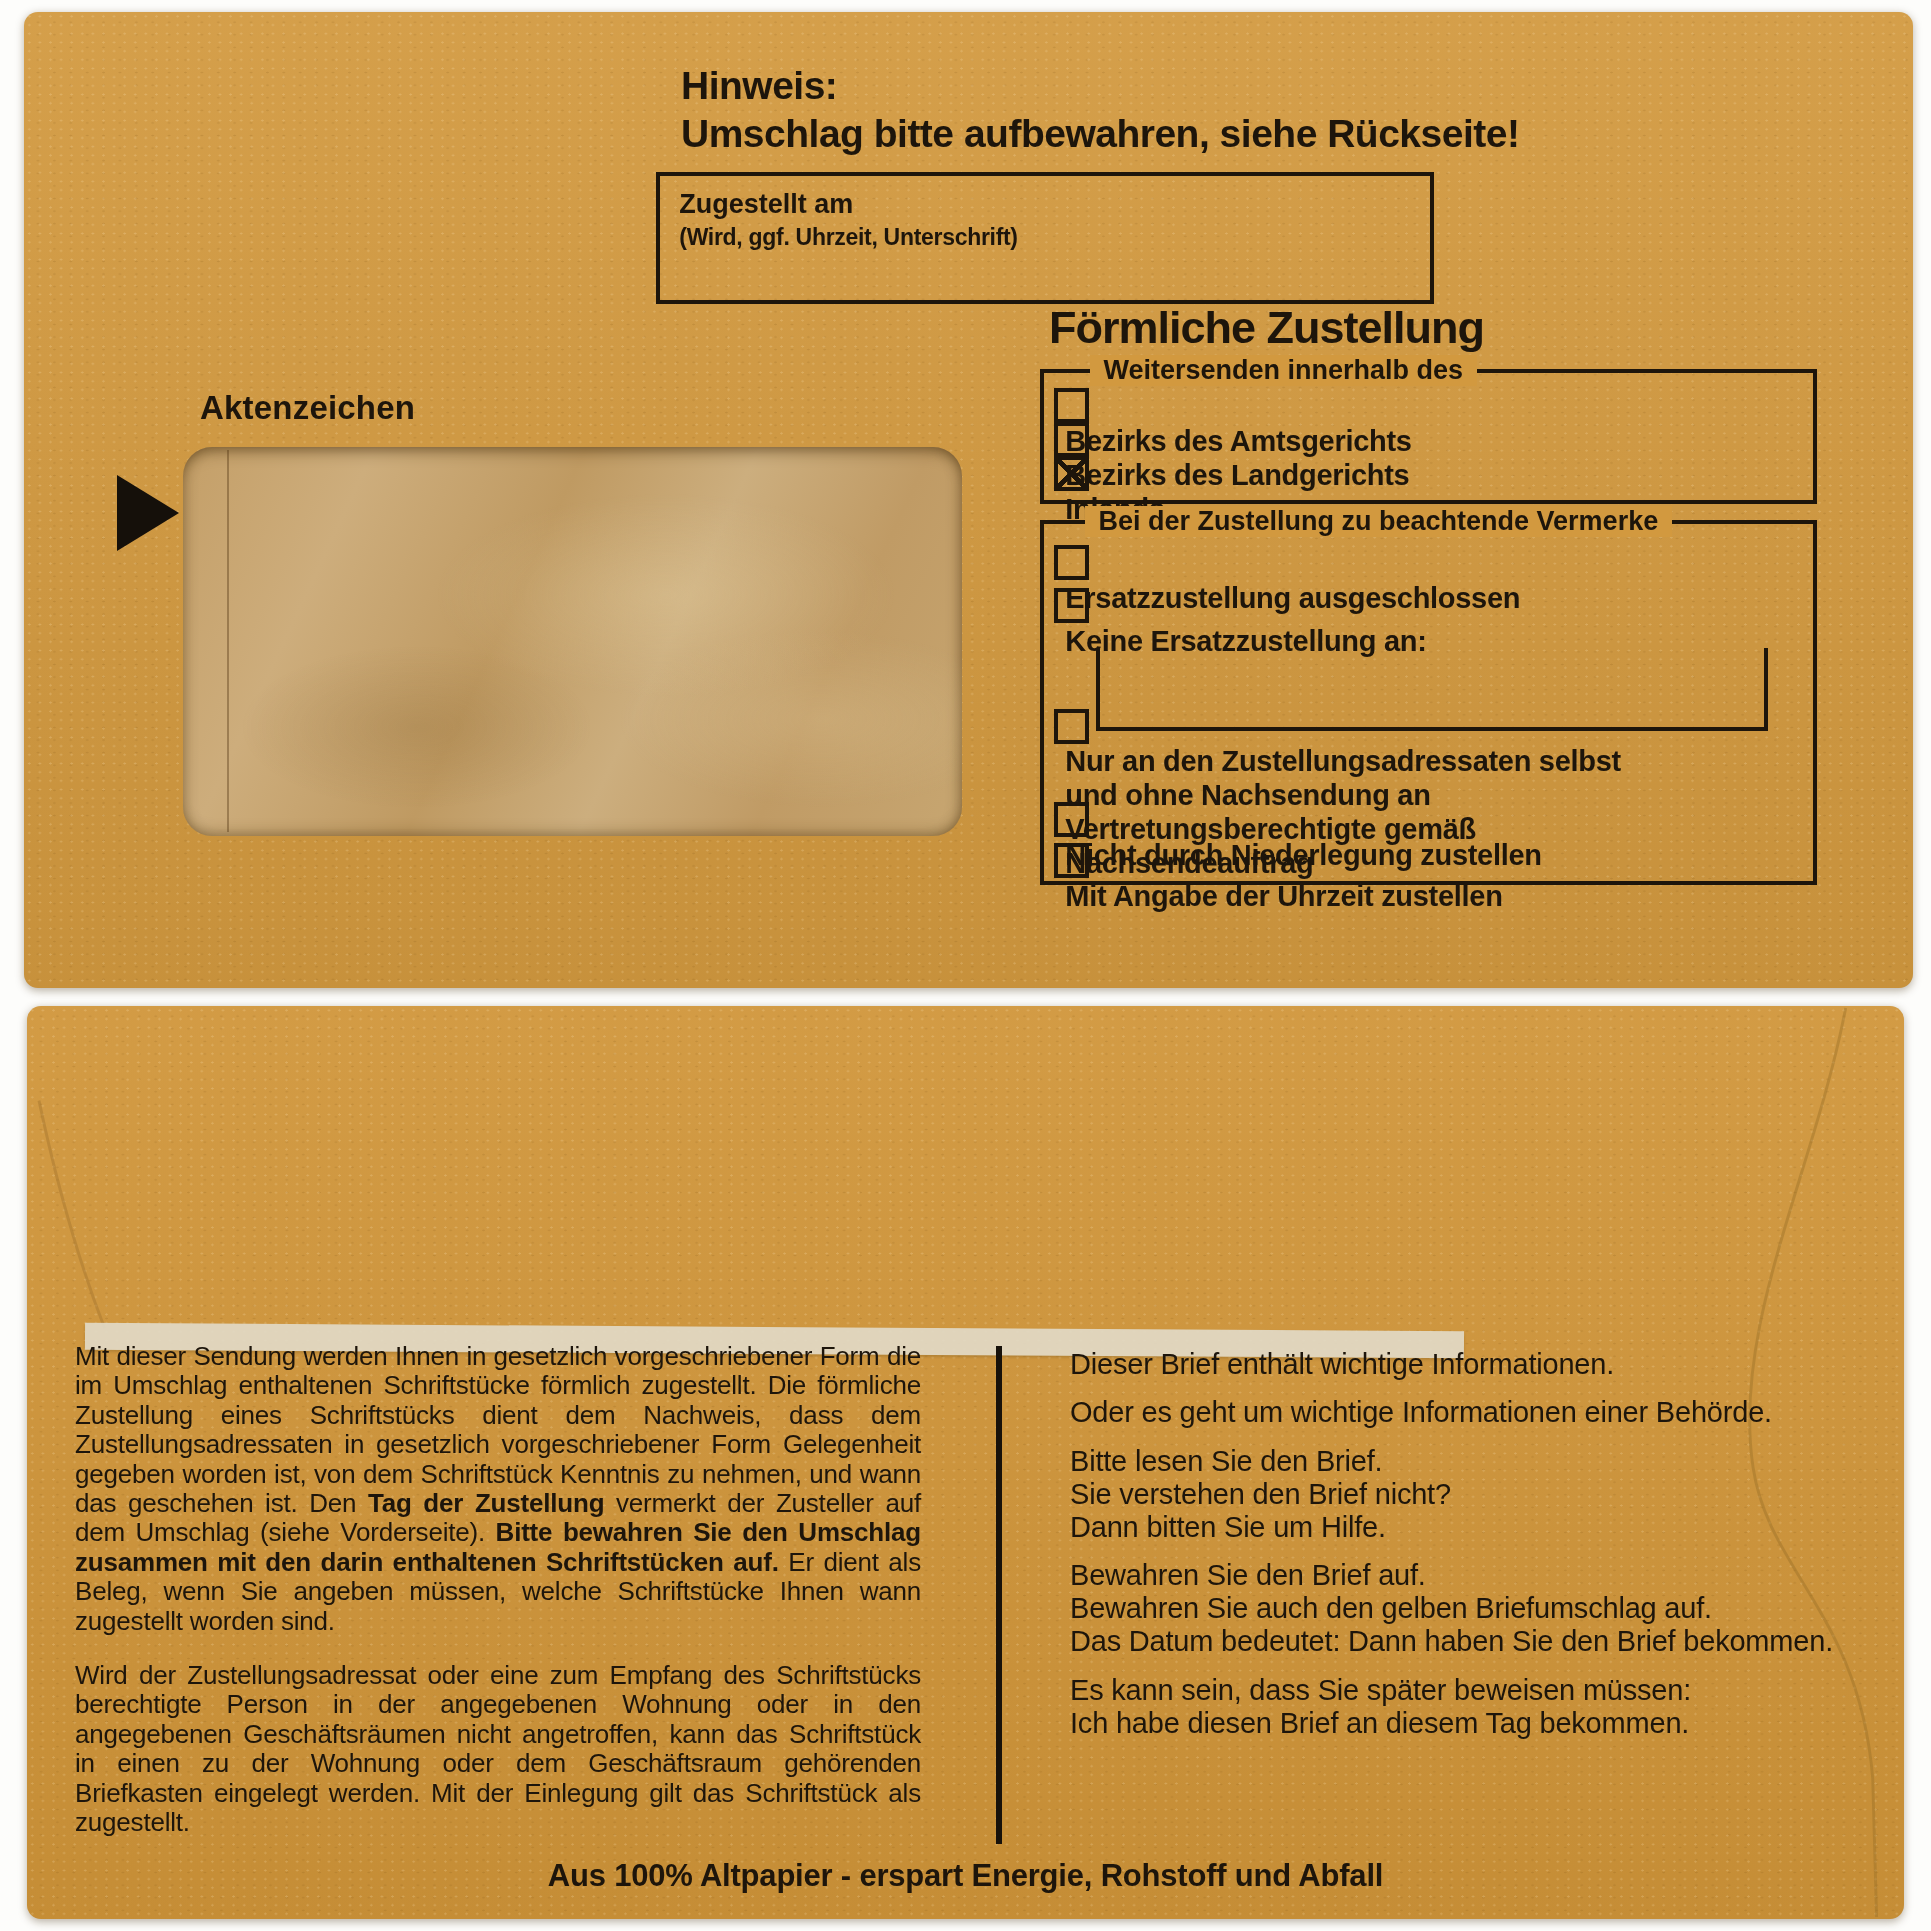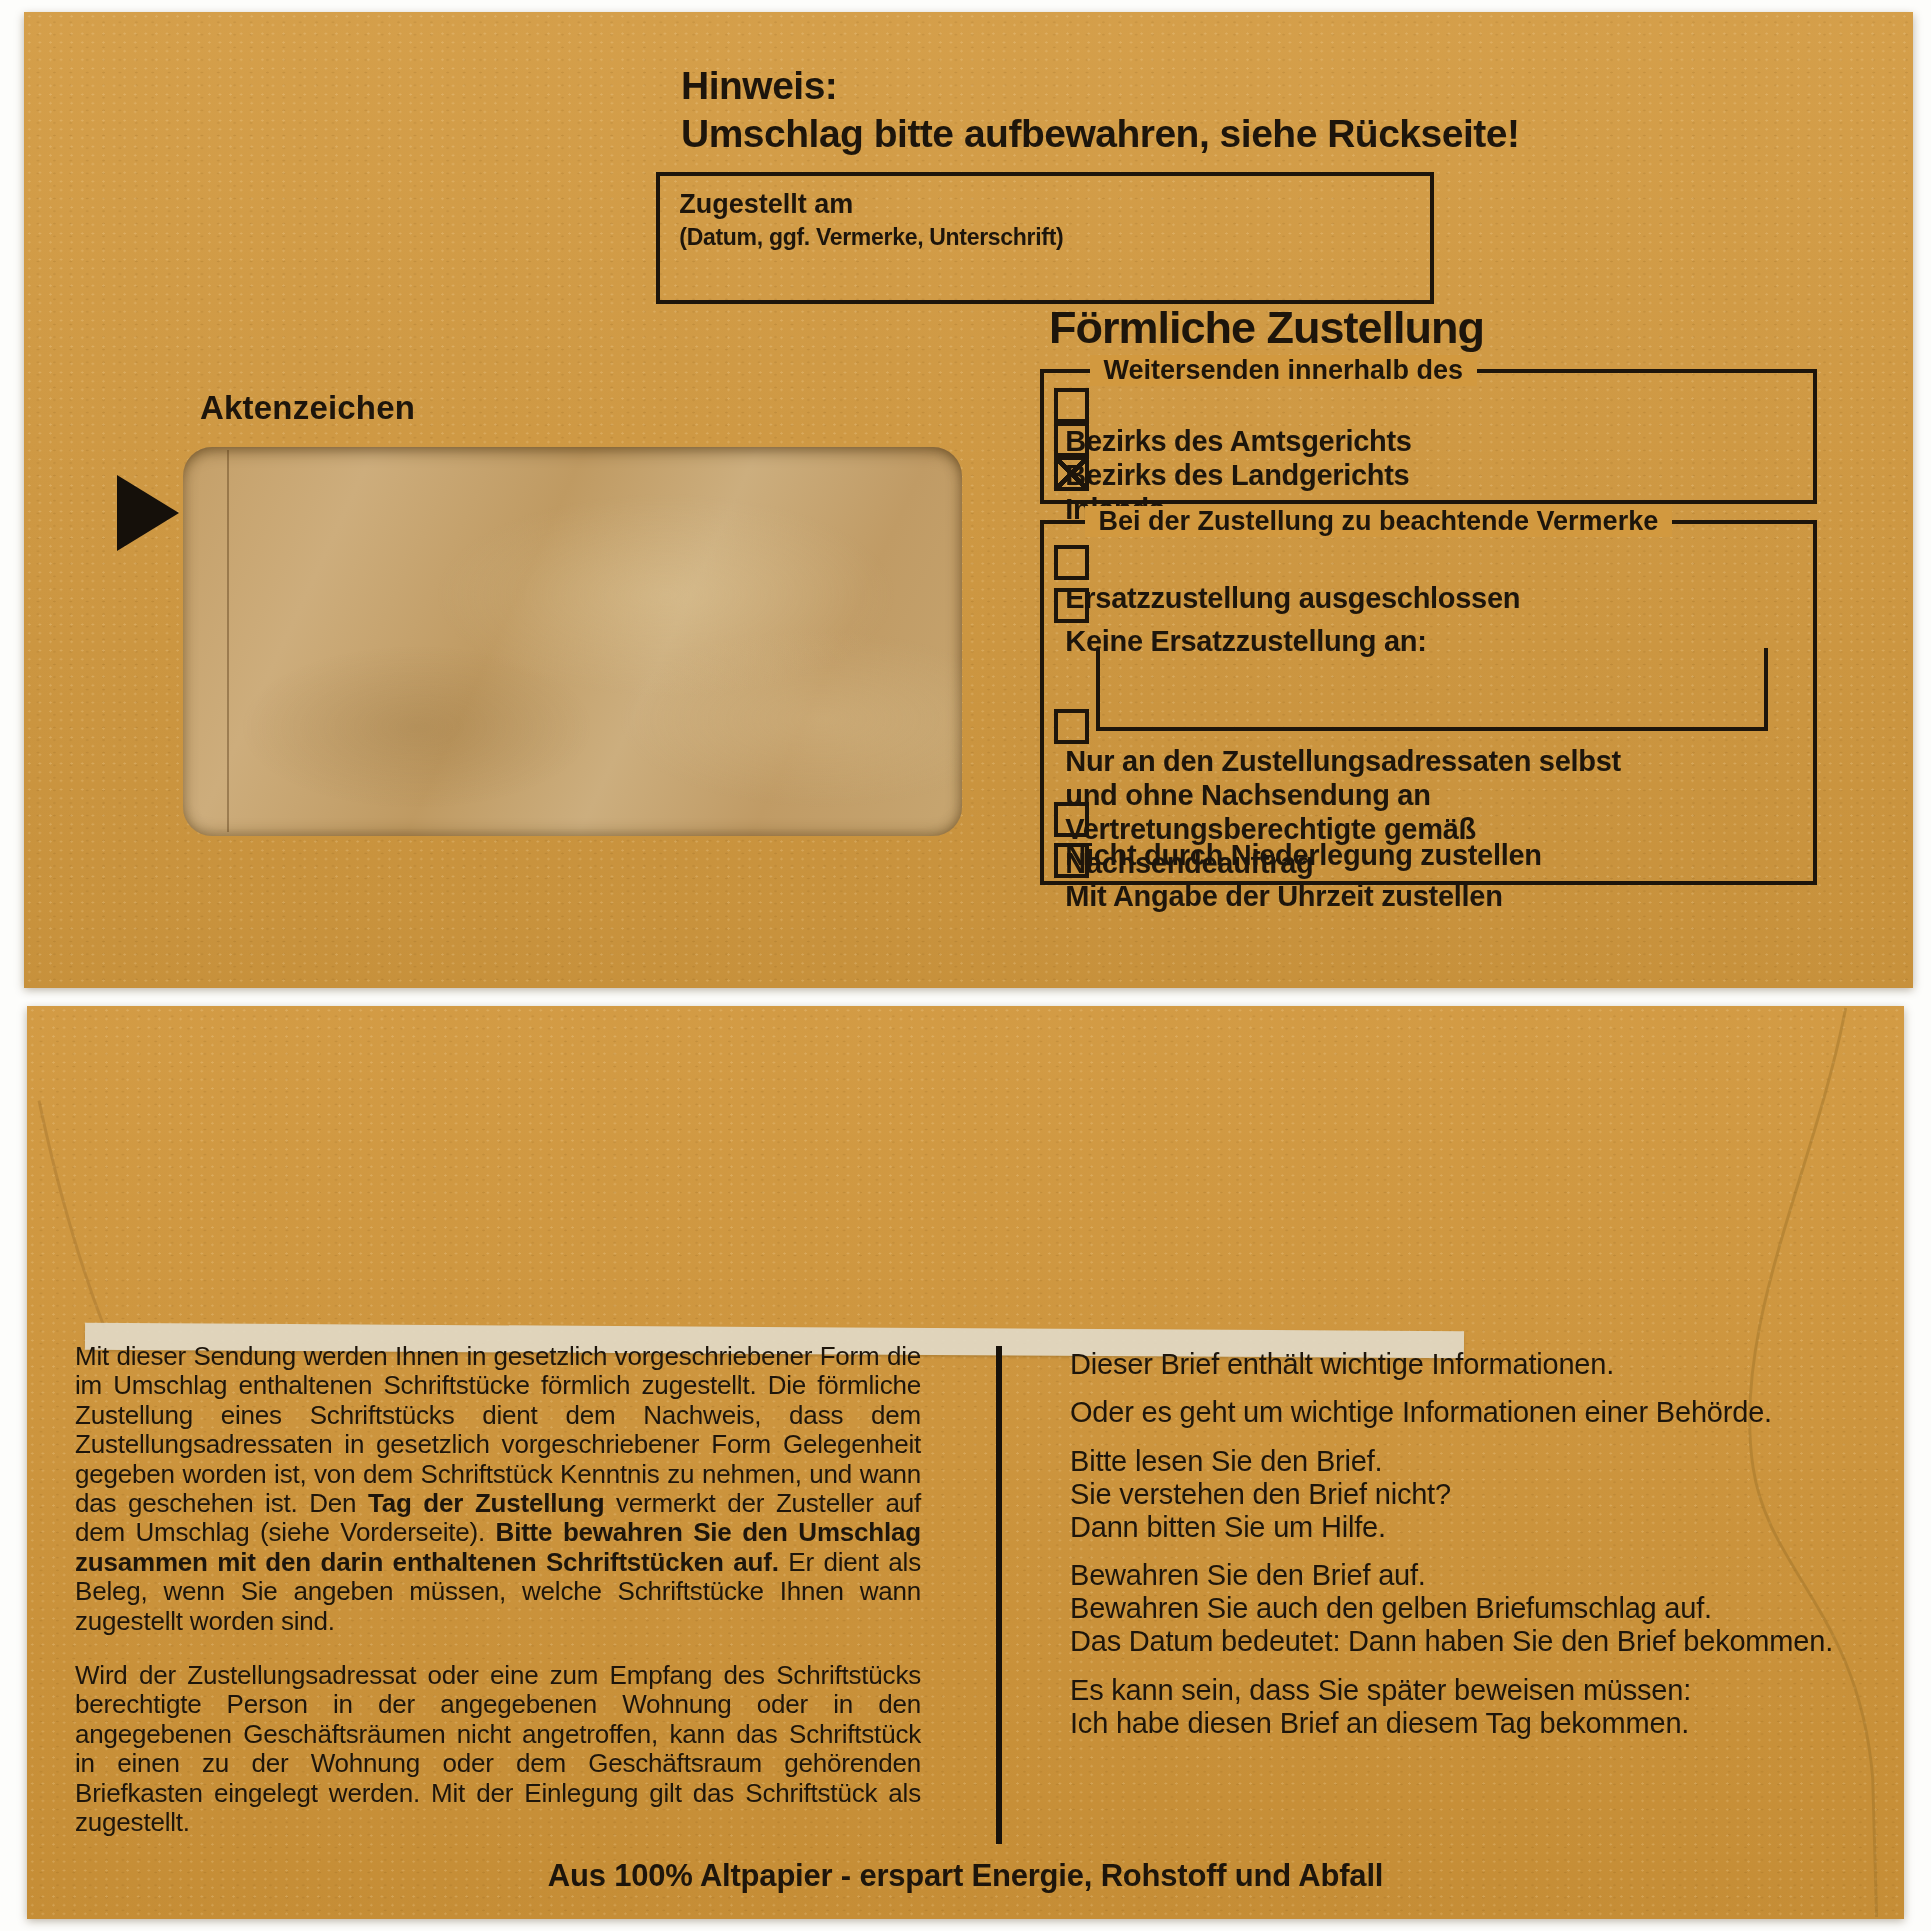--- a/index.html
+++ b/index.html
@@ -1,18 +1,18 @@
 <!DOCTYPE html>
 <html><head>
 <meta charset="utf-8">
 <style>
   html,body{margin:0;padding:0;background:#ffffff;}
   #stage{position:relative;width:1931px;height:1931px;background:#fdfdfb;overflow:hidden;
          font-family:"Liberation Sans", sans-serif;color:#1d150b;}
-  .envelope{position:absolute;border-radius:0;box-shadow:0 2.9px 8.7px rgba(60,40,10,.35);
+  .envelope{position:absolute;border-radius:14px;box-shadow:0 2.9px 8.7px rgba(60,40,10,.35);
     background-color:#d2993f;
     background-image:
       radial-gradient(rgba(255,236,195,.22) 1px, transparent 1.5px),
       radial-gradient(rgba(110,70,12,.15) 1px, transparent 1.4px),
       linear-gradient(180deg, rgba(255,255,255,.06), rgba(0,0,0,.05));
     background-size:10.6px 8.7px,16.4px 12.6px,100% 100%;
     background-position:0 0,5.8px 3.9px,0 0;}
   .front{left:24px;top:11.6px;width:1889px;height:976px;}
   .back{left:27px;top:1006px;width:1877px;height:913px;background-color:#d09539;}
 
@@ -71,21 +71,21 @@
 
   <section class="envelope front">
 
     <div class="notice">
       <div>Hinweis:</div>
       <div>Umschlag bitte aufbewahren, siehe Rückseite!</div>
     </div>
 
     <div class="zug-box">
       <div class="zug-title">Zugestellt am</div>
-      <div class="zug-sub">(Datum, ggf. Vermerke, Unterschrift)</div>
+      <div class="zug-sub">(Wird, ggf. Uhrzeit, Unterschrift)</div>
     </div>
 
     <h1 class="main-title">Förmliche Zustellung</h1>
 
     <div class="fbox box1">
       <span class="legend">Weitersenden innerhalb des</span>
       <div class="row" style="top:15.4px">
         <span class="cb"></span>
         <span class="cb-label">Bezirks des Amtsgerichts</span>
       </div>

